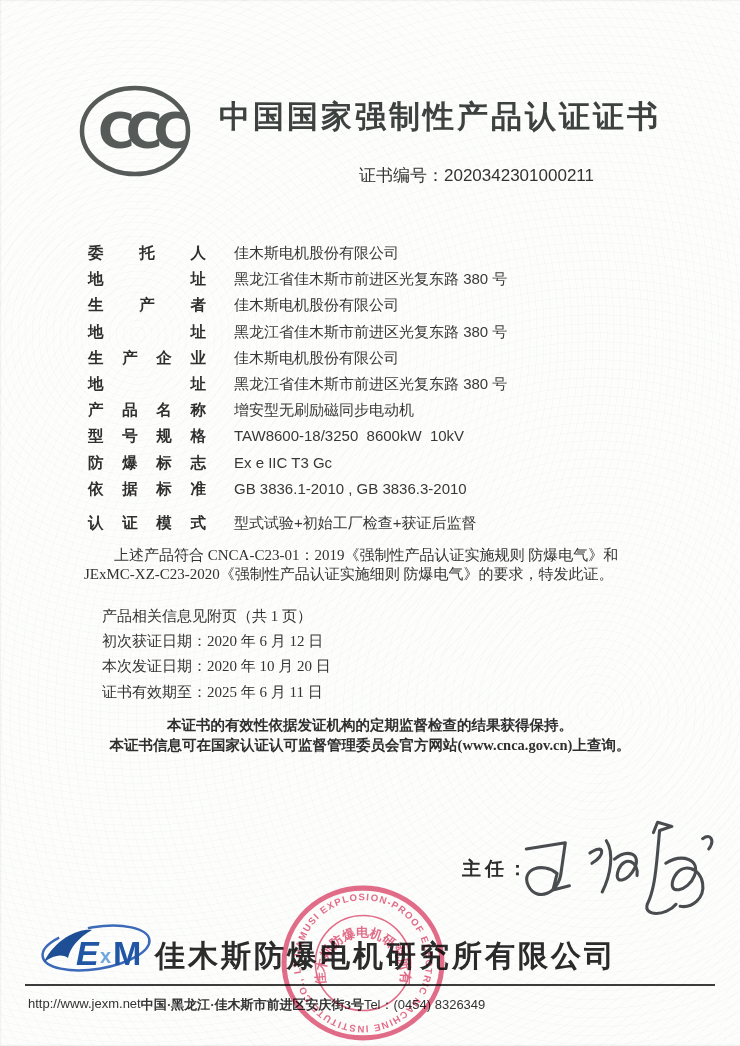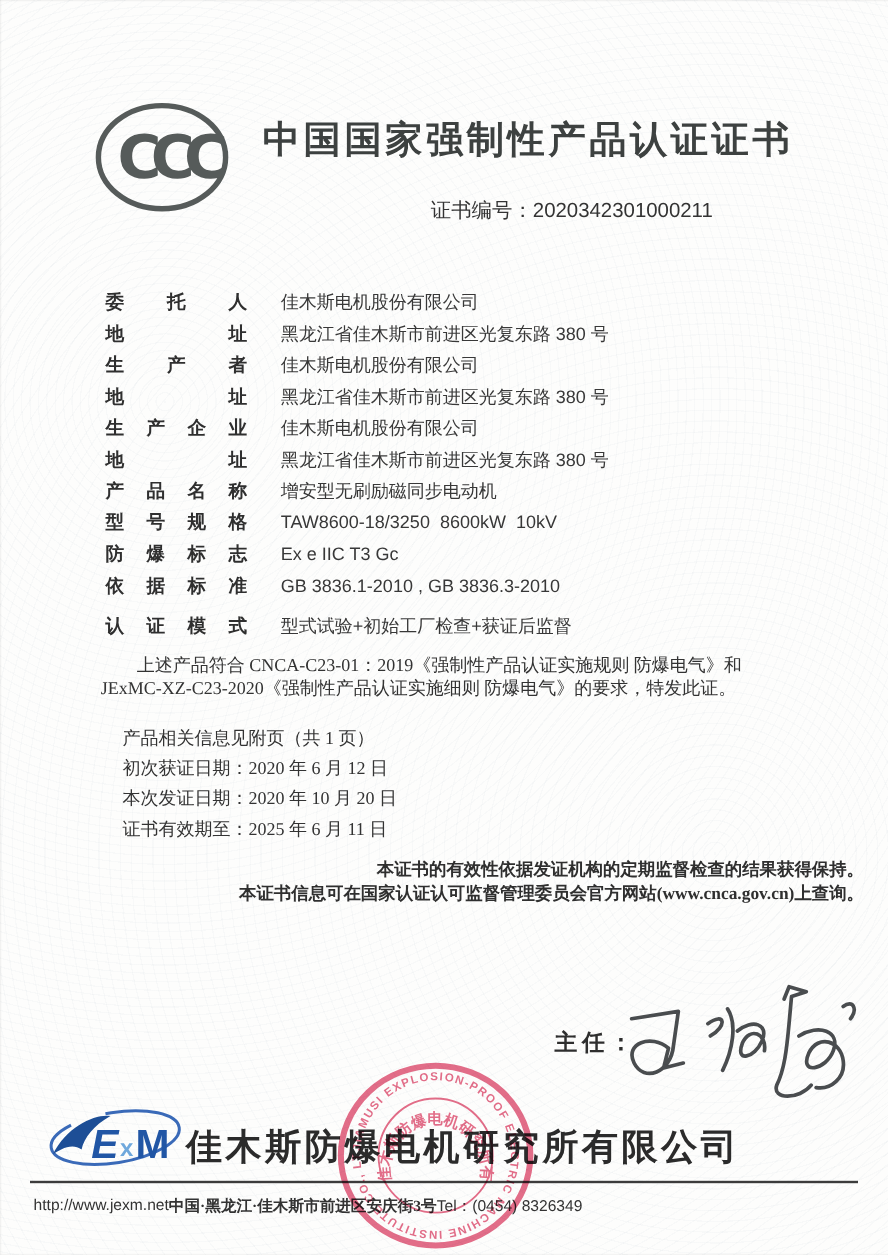--- a/index.html
+++ b/index.html
@@ -44,21 +44,21 @@
   .statement{
     position:absolute;left:84px;top:546px;width:580px;
     font-size:15px;line-height:19px;color:#333;
   }
   .statement .ln1{padding-left:2em;}
   .info-block{
     position:absolute;left:88px;top:604px;width:560px;
     font-size:15px;line-height:25.2px;color:#333;margin-left:14px;
   }
   .validity{
-    position:absolute;left:20px;top:716px;width:700px;text-align:right;
+    position:absolute;left:20px;top:716px;width:700px;text-align:center;
     font-size:14.5px;line-height:19.5px;color:#2f2f2f;font-weight:bold;
   }
   .sig-label{
     position:absolute;left:462px;top:856px;
     font-size:19px;letter-spacing:4px;color:#2e2e2e;font-weight:bold;
   }
   .sig-svg{position:absolute;left:512px;top:818px;width:205px;height:108px;mix-blend-mode:multiply;}
   .stamp{position:absolute;left:280px;top:884px;width:166px;height:158px;mix-blend-mode:multiply;opacity:.85;z-index:6;}
   .issuer-logo{position:absolute;left:34px;top:908px;width:120px;height:78px;}
   .issuer-name{

